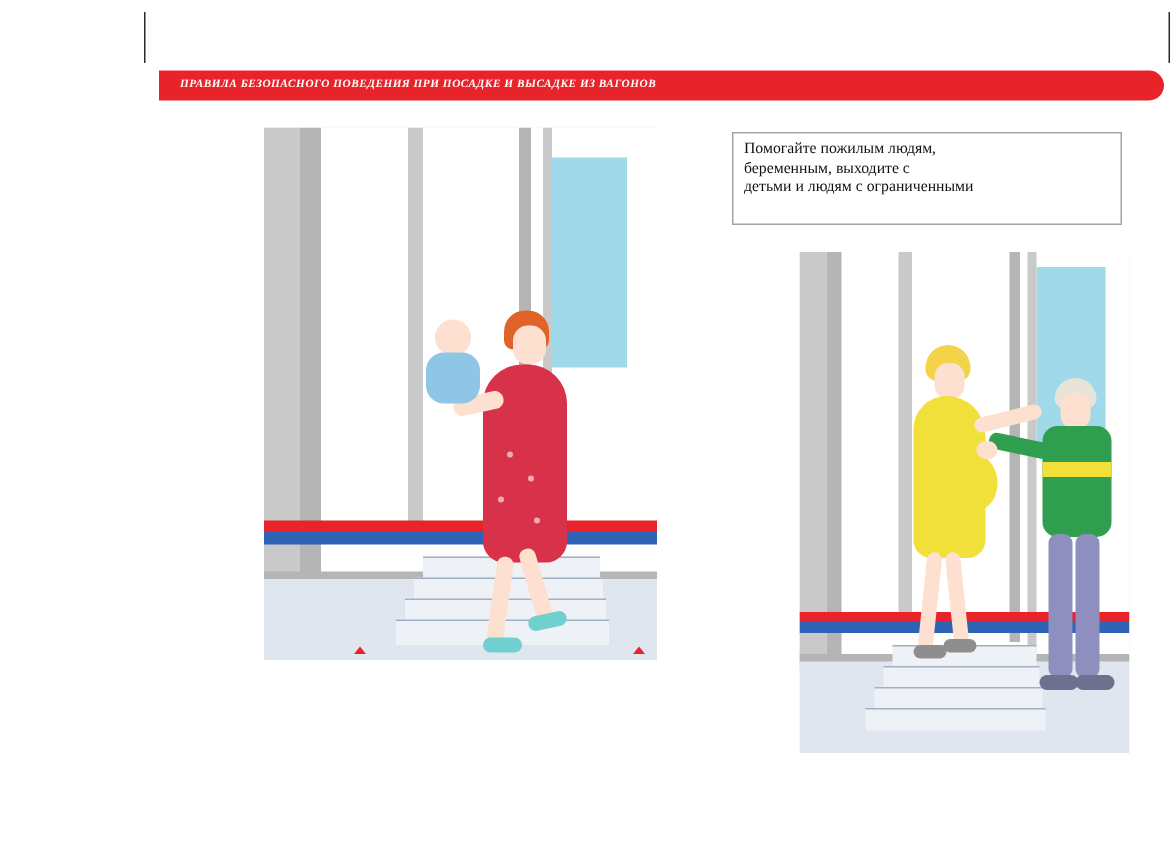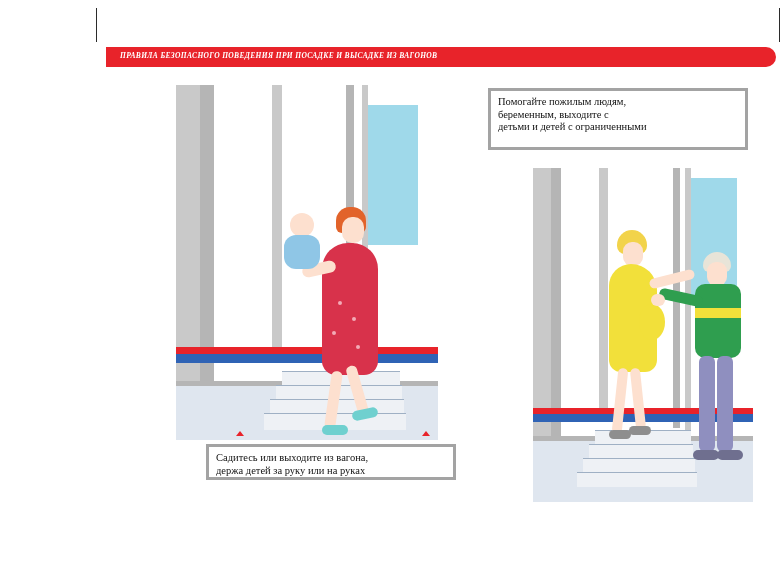--- a/index.html
+++ b/index.html
@@ -76,21 +76,21 @@
   .sc-blue { position: absolute; background: #2f63b5; }
   .sc-red { position: absolute; background: #e8232a; }
   .sc-floor { position: absolute; background: #dfe6ef; }
   .sc-step { position: absolute; background: #eef1f5; border-top: 1px solid #9fb0c4; }
   .sc-teal { position: absolute; background: #7fd3e8; }
 
   
   .callout {
     position: absolute;
     background: #ffffff;
-    border: 3px solid #a3a3a3;
+    border: 1px solid #a3a3a3;
     box-sizing: border-box;
     padding: 5px 7px 6px 7px;
     font-family: "Liberation Serif", serif;
     font-size: 10.5px;
     line-height: 12.5px;
     color: #111111;
   }
   #callout-top {
     left: 440px;
     top: 88px;
@@ -228,21 +228,17 @@
       <div style="position:absolute; left:14px; top:104px; width:16px; height:96px; background:#8f8fbf; border-radius:6px;"></div>
       <div style="position:absolute; left:32px; top:104px; width:16px; height:96px; background:#8f8fbf; border-radius:6px;"></div>
       <div style="position:absolute; left:8px;  top:198px; width:26px; height:10px; background:#6f6f8f; border-radius:5px;"></div>
       <div style="position:absolute; left:32px; top:198px; width:26px; height:10px; background:#6f6f8f; border-radius:5px;"></div>
     </div>
   </div>
 
   <div class="callout" id="callout-top">
     <span class="line">Помогайте пожилым людям,</span>
     <span class="line">беременным, выходите с</span>
-    <span class="line">детьми и детей с ограниченными</span>
+    <span class="line">детьми и людям с ограниченными</span>
   </div>
 
-  <div class="callout" id="callout-bottom">
-    <span class="line">Садитесь или выходите из вагона,</span>
-    <span class="line">держа детей за руку или на руках</span>
-  </div>
 
 </div>
 
 </body></html>

